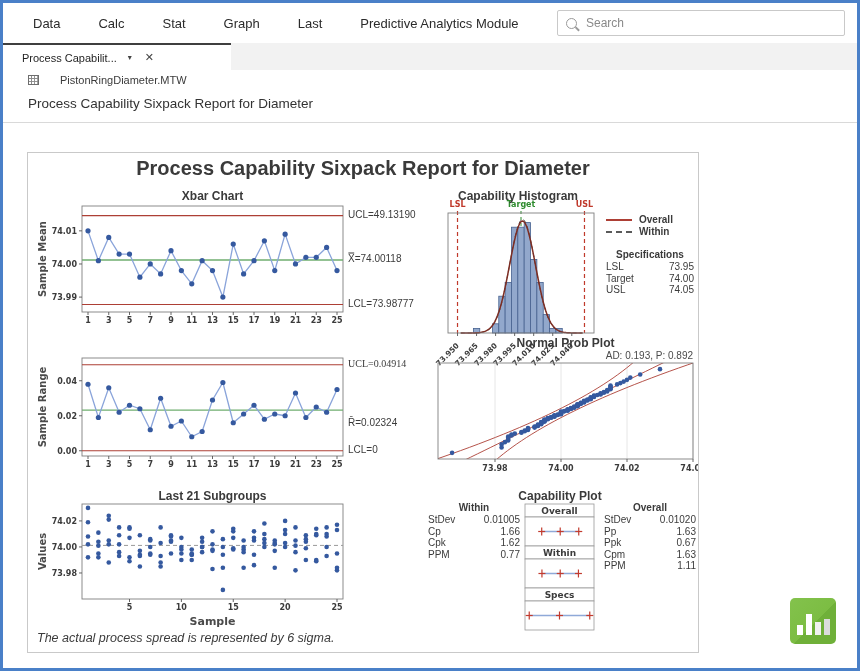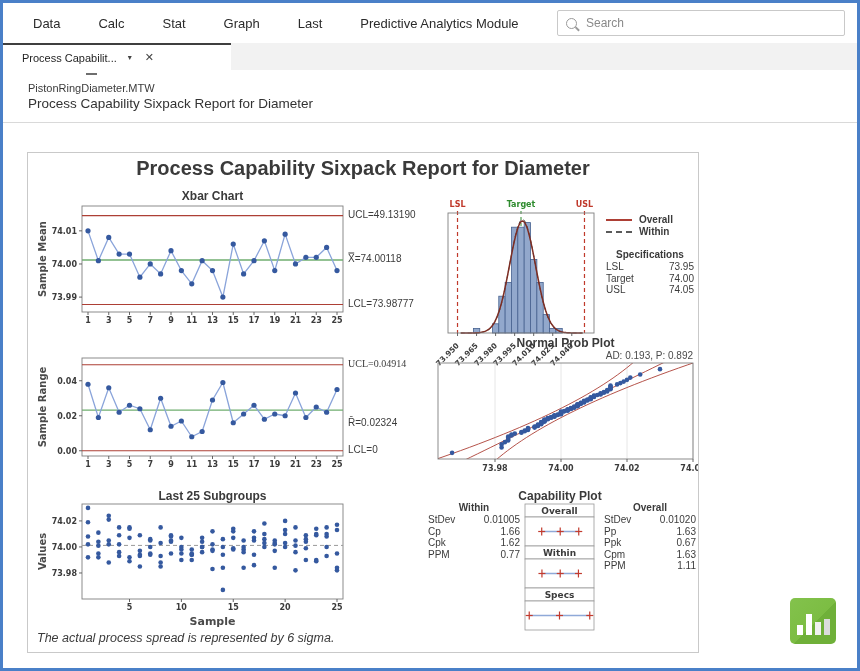--- a/index.html
+++ b/index.html
@@ -12,21 +12,21 @@
   .mag::after{content:"";position:absolute;width:5px;height:1.5px;background:#9a9a9a;transform:rotate(45deg);right:-4px;bottom:-2px;}
   .search input{border:none;outline:none;font-size:12px;color:#444;width:100%;font-family:"Liberation Sans",sans-serif;background:transparent;}
   .search input::placeholder{color:#8a8a8a;}
   
   .tabbar{position:absolute;left:0;top:40px;right:0;height:27px;background:#f2f2f2;}
   .tab{position:absolute;left:0;top:0;width:228px;height:27px;background:#fff;border-top:2px solid #3f3f3f;box-sizing:border-box;display:flex;align-items:center;padding-left:9px;}
   .tab-label{font-size:11px;color:#1f1f1f;padding-left:10px;}
   .tab-caret{font-size:8px;color:#444;margin-left:11px;cursor:default;}
   .tab-close{font-size:11px;color:#444;margin-left:13px;cursor:default;}
   
-  .ws-row{position:absolute;left:25px;top:70px;display:flex;align-items:center;gap:7px;height:14px;flex-direction:column;}
+  .ws-row{position:absolute;left:25px;top:70px;display:flex;align-items:center;gap:21px;height:14px;}
   .ws-icon{width:11px;height:10px;border:1px solid #6e6e6e;box-sizing:border-box;background-image:linear-gradient(#8a8a8a 1px,transparent 1px),linear-gradient(90deg,#8a8a8a 1px,transparent 1px);background-size:3.1px 3.1px;background-position:-1px -1px;}
   .ws-name{font-size:11px;color:#3b3b3b;}
   .heading{position:absolute;left:25px;top:93px;font-size:13.5px;color:#333;}
   .divider{position:absolute;left:0;right:0;top:119px;height:1px;background:#d9d9d9;}
   
   .canvas{position:absolute;left:24px;top:149px;width:670px;height:499px;border:1px solid #c9c9c9;background:#fff;}
   .report-title{position:absolute;left:0;top:4px;width:100%;text-align:center;font-size:20px;font-weight:bold;color:#3a3a3a;}
   .chart-title{position:absolute;font-size:12px;font-weight:bold;color:#3a3a3a;text-align:center;}
   .chart-subtitle{position:absolute;font-size:10px;font-weight:400;color:#4a4a4a;text-align:right;}
   .limit-label{position:absolute;left:320px;font-size:10px;color:#3b3b3b;white-space:nowrap;}
@@ -564,23 +564,24 @@
         <line x1="497.7368421052662" x2="504.7368421052662" y1="462.5" y2="462.5" stroke="#c23b2e" stroke-width="1.2"></line>
         <line x1="531.5000000000014" x2="531.5000000000014" y1="458.5" y2="466.5" stroke="#c23b2e" stroke-width="1.2"></line>
         <line x1="528.0000000000014" x2="535.0000000000014" y1="462.5" y2="462.5" stroke="#c23b2e" stroke-width="1.2"></line>
         <line x1="561.7631578947364" x2="561.7631578947364" y1="458.5" y2="466.5" stroke="#c23b2e" stroke-width="1.2"></line>
         <line x1="558.2631578947364" x2="565.2631578947364" y1="462.5" y2="462.5" stroke="#c23b2e" stroke-width="1.2"></line>
       </svg>
 
     <div class="report-title">Process Capability Sixpack Report for Diameter</div>
 
     <div class="chart-title" style="left:54px;top:36px;width:261px;">Xbar Chart</div>
+    <div class="chart-title" style="left:400px;top:36px;width:180px;">Capability Histogram</div>
     <div class="chart-title" style="left:410px;top:183px;width:255px;">Normal Prob Plot</div>
     <div class="chart-subtitle" style="left:410px;top:197px;width:255px;">AD: 0.193, P: 0.892</div>
-    <div class="chart-title" style="left:54px;top:336px;width:261px;">Last 25 Subgroups</div>
+    <div class="chart-title" style="left:54px;top:336px;width:261px;">Last 21 Subgroups</div>
     <div class="chart-title" style="left:420px;top:336px;width:224px;">Capability Plot</div>
 
     <div class="limit-label" style="top:56px;">UCL=49.13190</div>
     <div class="limit-label" style="top:100px;">X̿=74.00118</div>
     <div class="limit-label" style="top:145px;">LCL=73.98777</div>
     <div class="limit-label" style="top:205px;font-family:Liberation Serif, serif;">UCL=0.04914</div>
     <div class="limit-label" style="top:264px;">R̄=0.02324</div>
     <div class="limit-label" style="top:291px;">LCL=0</div>
 
     <div class="legend">

